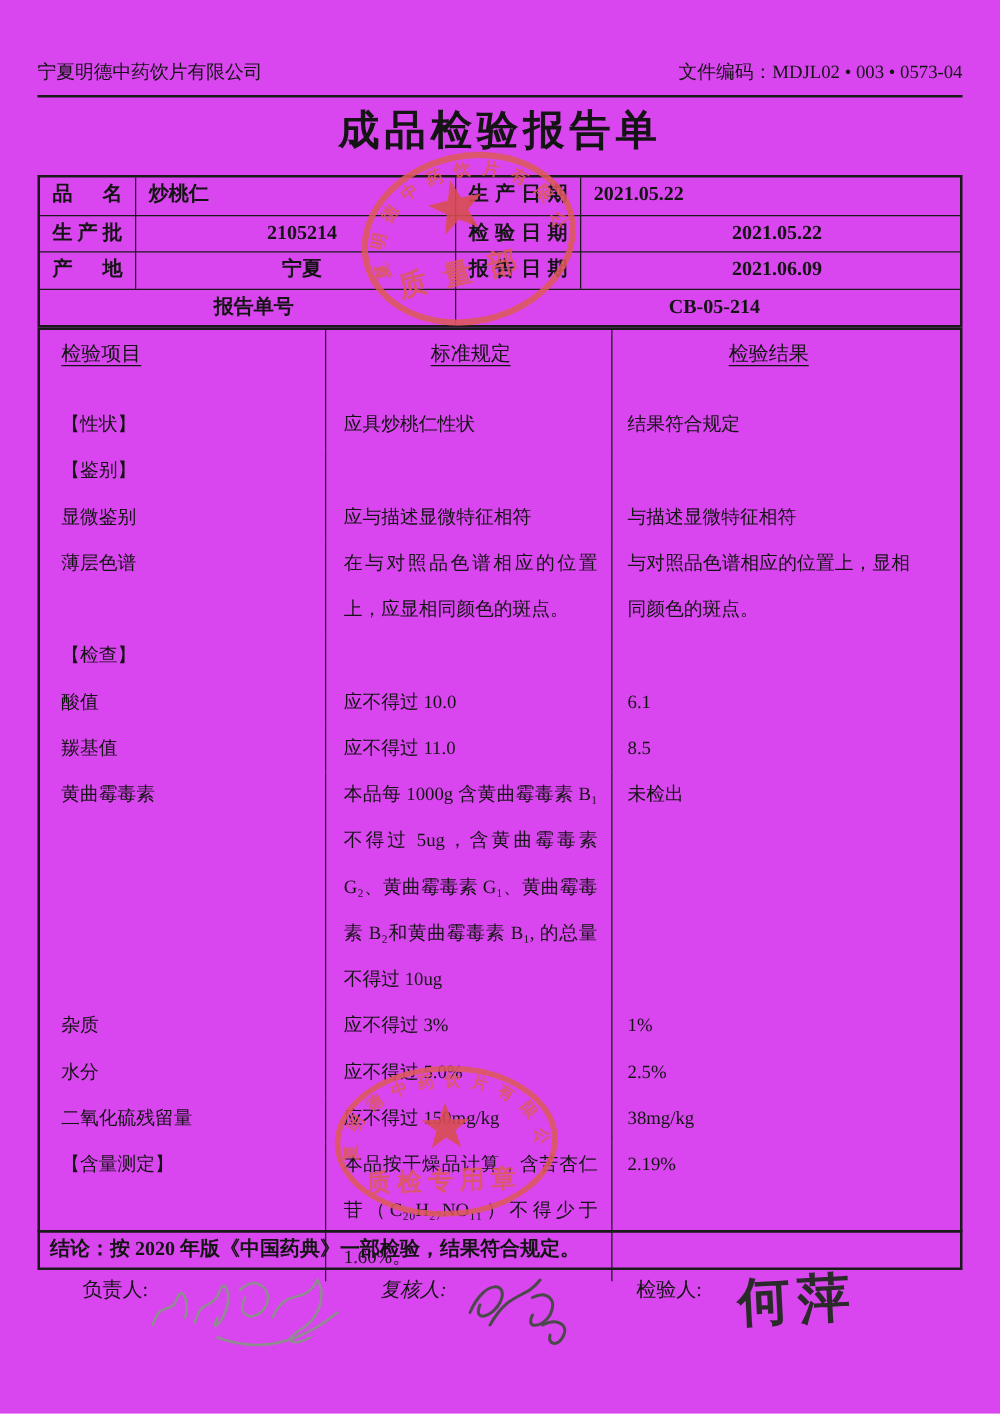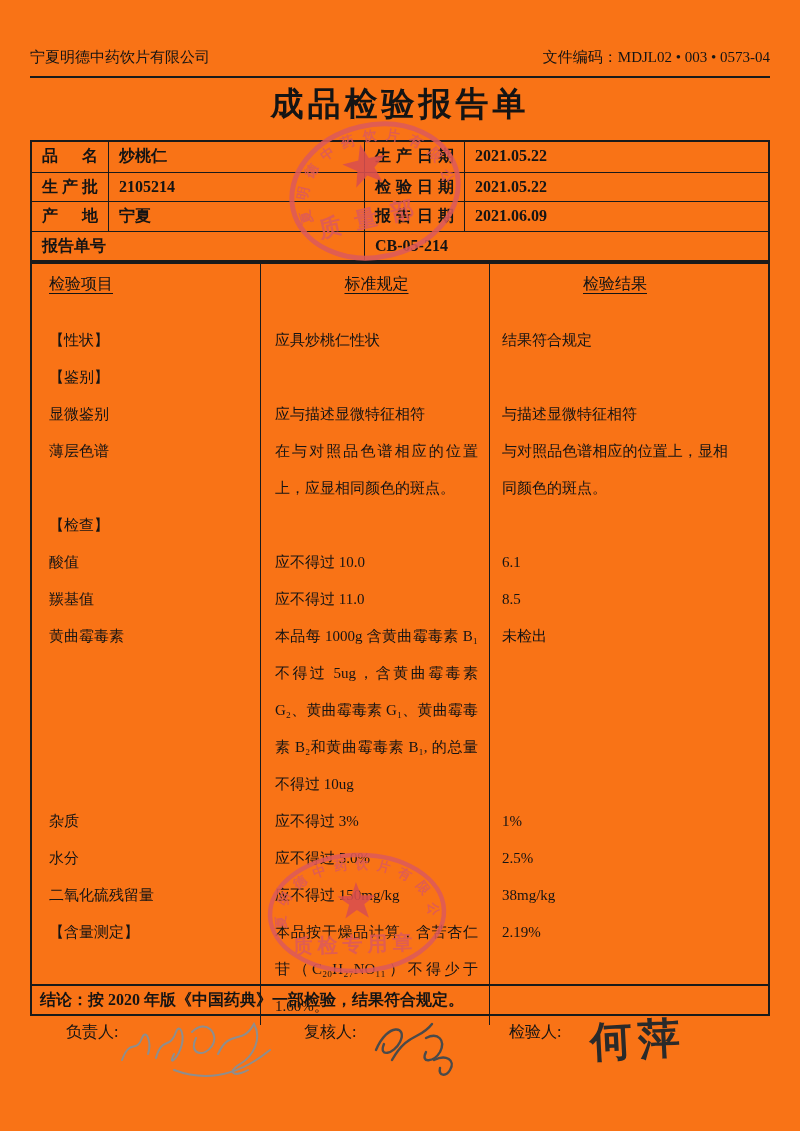--- a/index.html
+++ b/index.html
@@ -1,33 +1,33 @@
 <!DOCTYPE html>
 <html><head>
 <meta charset="utf-8">
 <style>
   html,body{margin:0;padding:0;background:#ffffff;}
-  .page{position:relative;width:800px;height:1131px;background:#f97316;overflow:hidden;
+  .page{position:relative;width:800px;height:1131px;background:#d946ef;overflow:hidden;
         font-family:"Liberation Serif","DejaVu Serif",serif;color:#141414;}
 
   
   .header{position:absolute;left:30px;top:48px;width:740px;display:flex;
           justify-content:space-between;align-items:flex-end;font-size:15px;
           padding-bottom:9px;border-bottom:2px solid #1a1a1a;}
   .title{position:absolute;top:82px;left:0;width:800px;text-align:center;
          font-family:"Liberation Sans","DejaVu Sans",sans-serif;font-weight:bold;
          font-size:33px;letter-spacing:4px;}
 
   
   .info-table{position:absolute;left:30px;top:140px;width:740px;height:122px;
               box-sizing:border-box;border:2px solid #1a1a1a;display:grid;
               grid-template-columns:76px 256px 100px 1fr;grid-template-rows:repeat(4,1fr);
               font-size:16px;font-weight:bold;}
   .info-table>div{box-sizing:border-box;line-height:28.5px;padding-left:10px;overflow:hidden;}
-  .bt{border-top:1px solid #1a1a1a;}
+  .bt{border-top:1px solid #1a1a1a;text-align:center;}
   .bl{border-left:1px solid #1a1a1a;}
   .just{padding:0 10px;text-align:justify;text-align-last:justify;}
   .sp2a{grid-column:1/3;}
   .sp2b{grid-column:3/5;}
 
   
   .result-table{position:absolute;left:30px;top:262px;width:740px;height:724px;
                 box-sizing:border-box;border:2px solid #1a1a1a;}
   .rt-grid{display:grid;width:100%;height:100%;box-sizing:border-box;
            grid-template-columns:228px 230px 1fr;
@@ -41,21 +41,21 @@
   .rt-h span{text-decoration:underline;text-underline-offset:4px;}
   .r1{padding-top:14px;}
   .longtxt{text-align:justify;}
 
   
   .conclusion{position:absolute;left:30px;top:984px;width:740px;height:32px;
               box-sizing:border-box;border:2px solid #1a1a1a;font-size:16px;
               line-height:27px;padding-left:8px;background:transparent;font-weight:bold;}
   .footer{position:absolute;left:30px;top:1022px;width:740px;height:80px;font-size:16px;margin-left:36px;}
   .f-label{position:absolute;top:0;}
-  .f-resp{left:0px;} .f-rev{left:238px;} .f-insp{left:443px;}
+  .f-resp{left:0px;} .f-rev{left:238px;font-style:italic;} .f-insp{left:443px;}
   .sig-svg{position:absolute;}
   .insp-name{position:absolute;left:524px;top:-10px;
              font-family:"Liberation Sans","DejaVu Sans",sans-serif;
              font-weight:bold;font-size:42px;color:#2a2a2a;transform:rotate(-3deg);
              letter-spacing:6px;}
 
   
   .stamp{position:absolute;opacity:0.87;pointer-events:none;}
   .stamp1{left:286px;top:118px;}
   .stamp2{left:265px;top:850px;}

